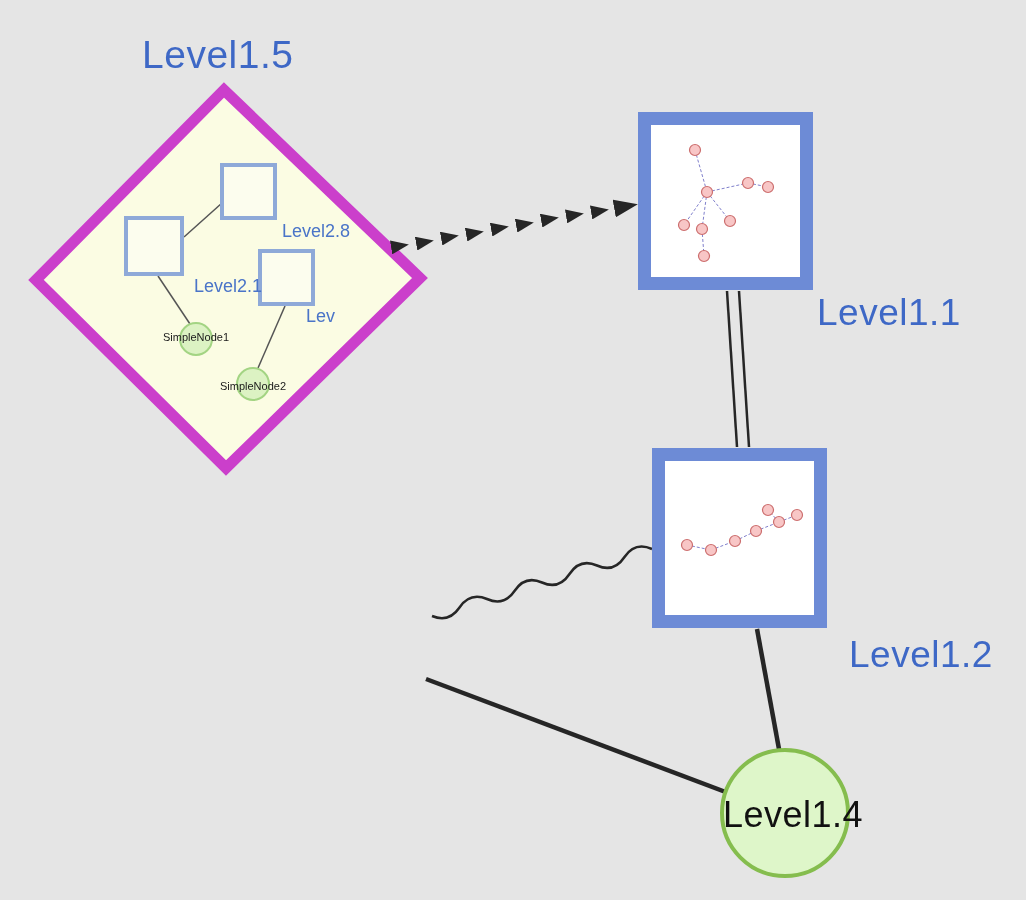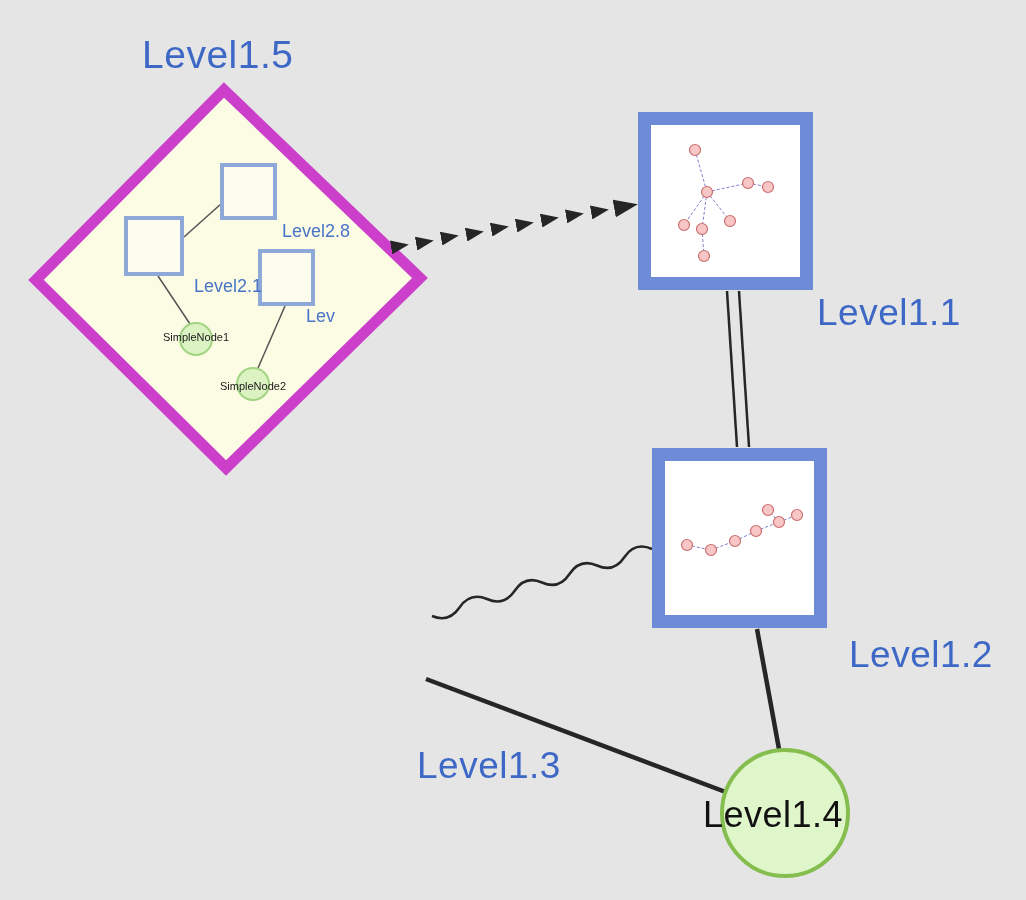--- a/index.html
+++ b/index.html
@@ -12,21 +12,21 @@
     overflow: hidden;
   }
   .layer { position: absolute; left: 0; top: 0; }
   .label-main {
     position: absolute;
     font-size: 37px;
     color: #3e68c6;
     white-space: nowrap;
     letter-spacing: 0.5px;
   }
-  .label-dark { color: #111111; }
+  .label-dark { color: #111111; margin-left: 20px; }
   .box {
     position: absolute;
     background: #ffffff;
     border: 13px solid #6d8bd6;
   }
   .square {
     position: absolute;
     background: #fcfdee;
     border: 4px solid #8ea9d8;
   }
@@ -156,18 +156,17 @@
         <circle cx="70" cy="80" r="5.5"></circle>
         <circle cx="91" cy="70" r="5.5"></circle>
         <circle cx="114" cy="61" r="5.5"></circle>
         <circle cx="132" cy="54" r="5.5"></circle>
         <circle cx="103" cy="49" r="5.5"></circle>
       </g>
     </svg>
   </div>
   <div class="label-main" style="left:829px; top:634px;margin-left:20px;">Level1.2</div>
 
-  <div class="label-main" style="left:417px; top:745px;">Level1.3</div>
 
   <div class="big-circle"></div>
   <div class="label-main label-dark" style="left:703px; top:794px; font-size:36px;">Level1.4</div>
 
 </div>
 
 </body></html>

